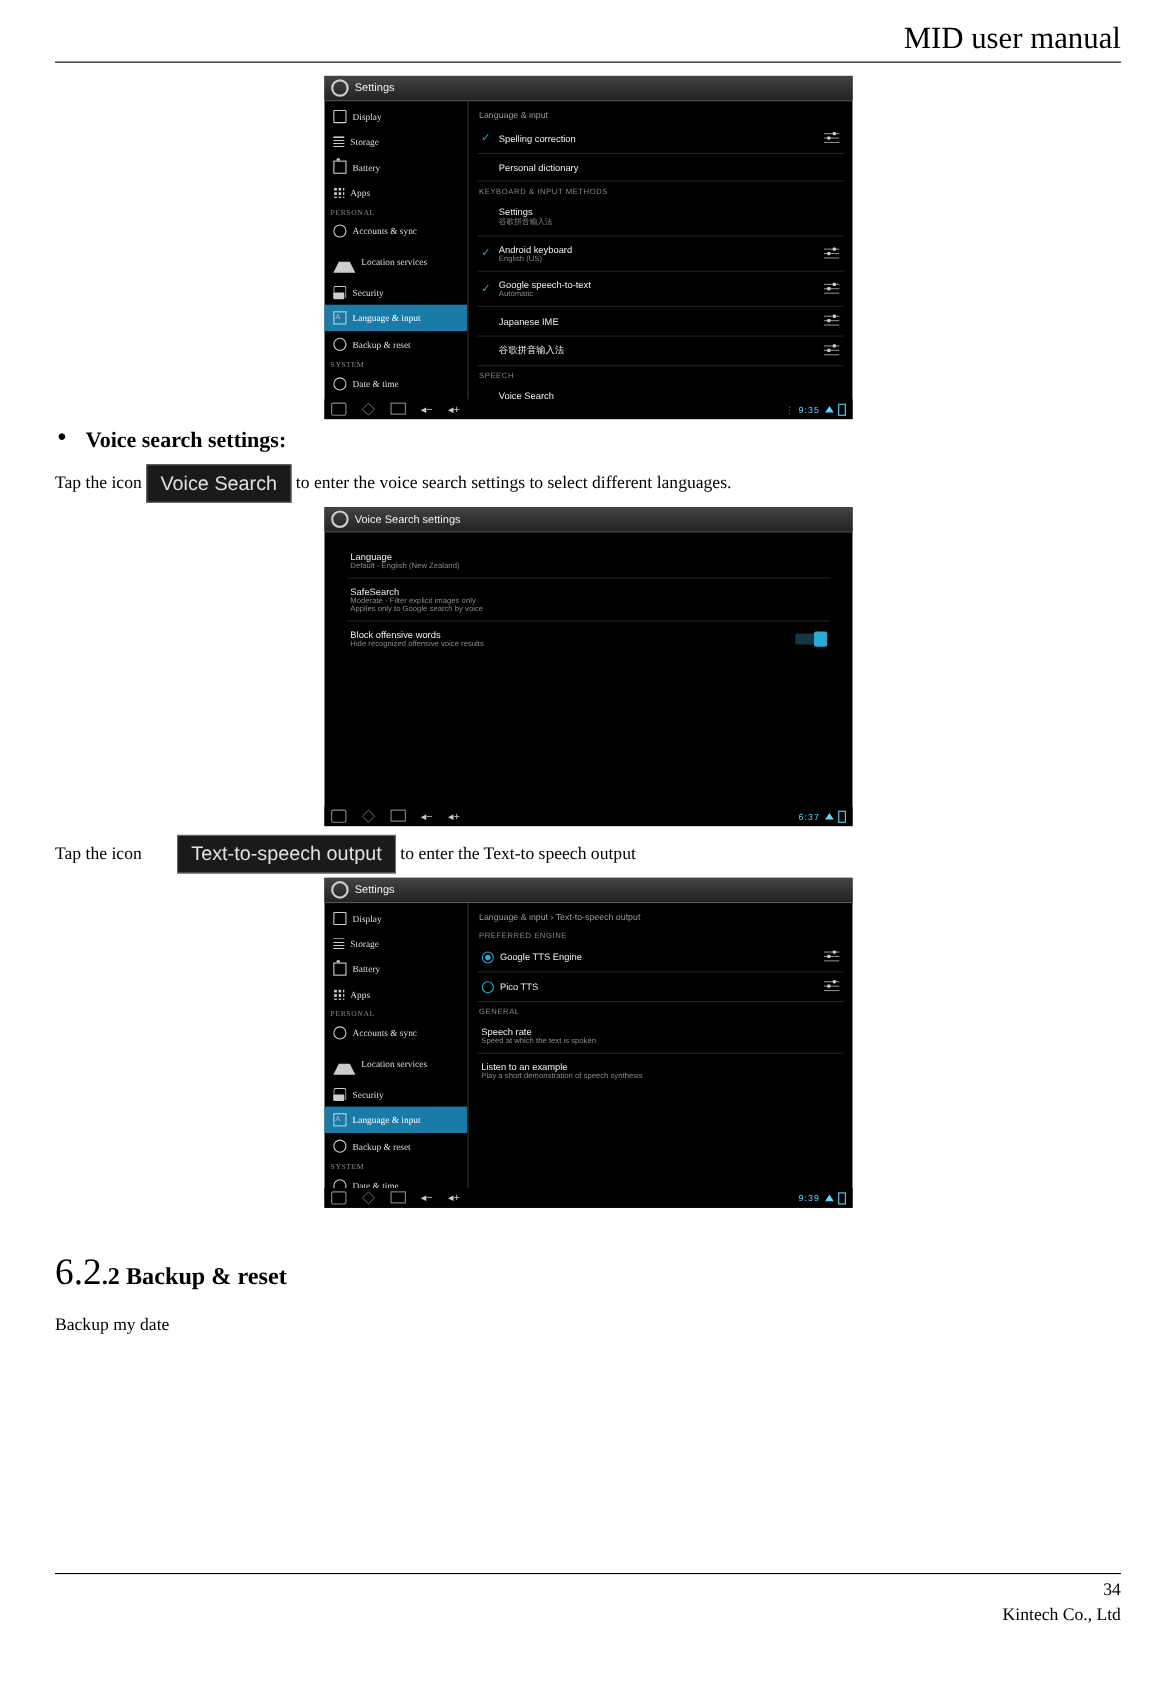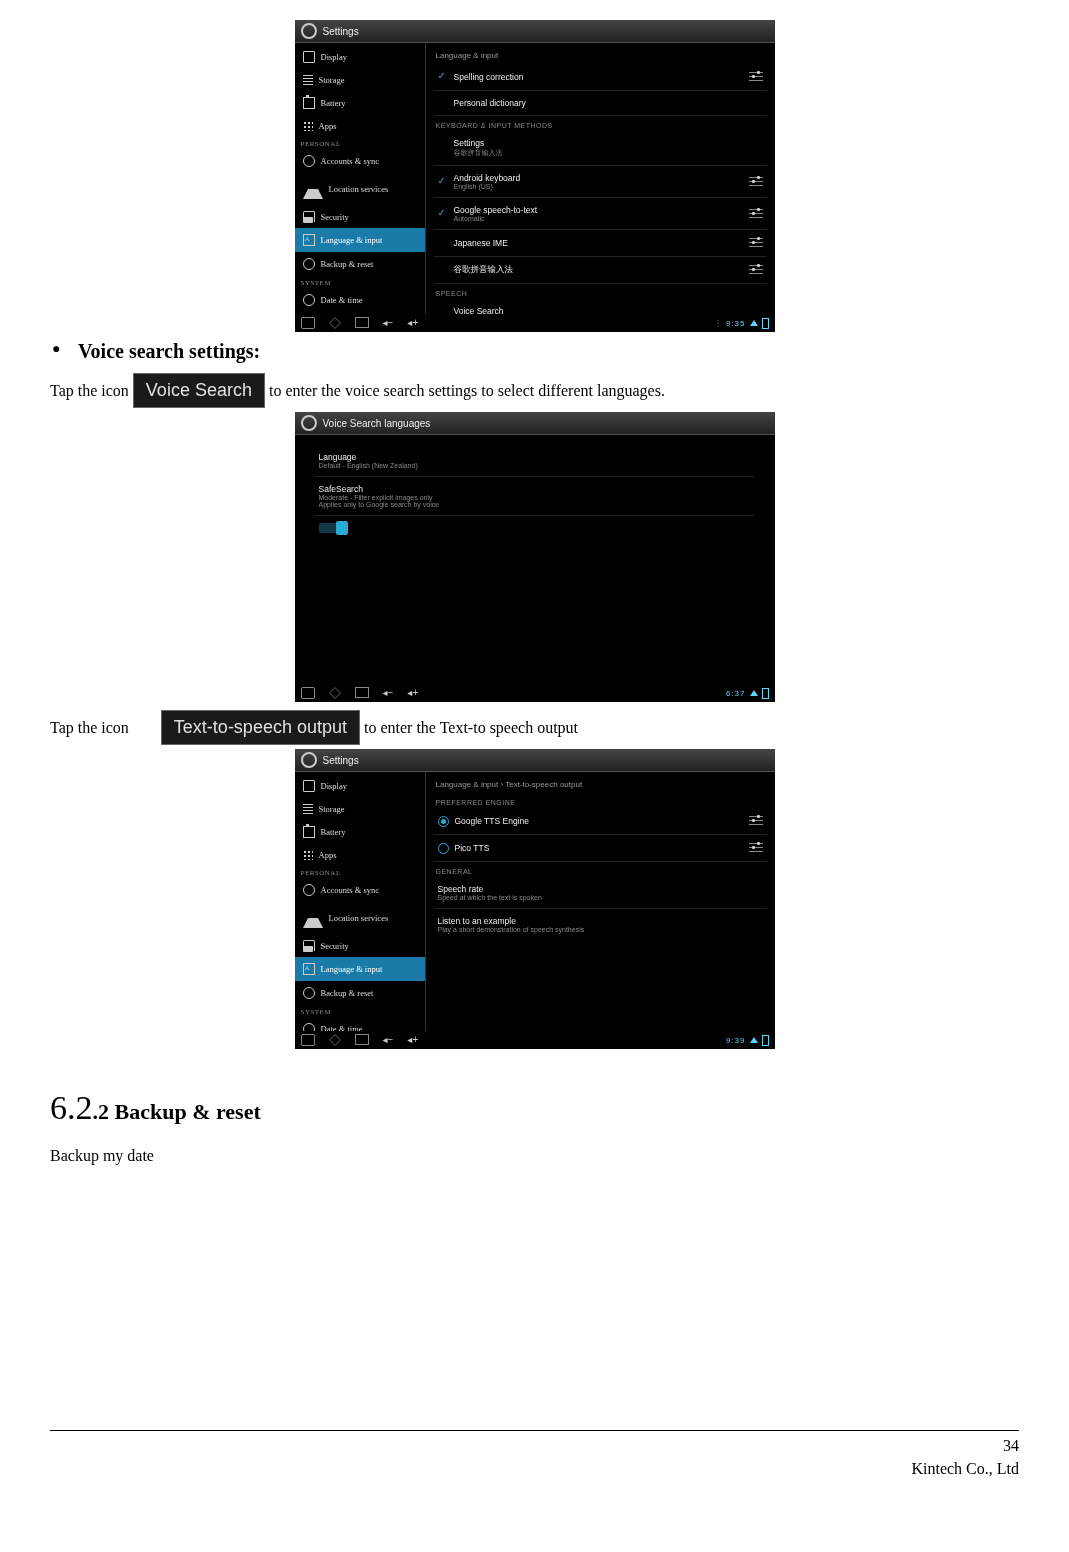--- a/index.html
+++ b/index.html
@@ -216,20 +216,23 @@
   .toggle {
     width: 28px; height: 10px; background:#133844; border-radius:2px; position:relative; flex-shrink:0;
   }
   .toggle::after{content:"";position:absolute;right:-1px;top:-2px;width:12px;height:14px;background:#2aa8d8;border-radius:2px;}
 </style>
 </head>
 <body>
 
 <div class="page">
 
+  <div class="header">
+    <span>MID user manual</span>
+  </div>
 
   <div class="shot shot1">
     <div class="topbar">
       <span class="gear"></span>
       <span>Settings</span>
     </div>
     <div class="panes">
       <div class="sidebar">
         <div class="item">
             <span class="ic ic-disp"></span>
@@ -340,32 +343,33 @@
 
   <p class="body-text">
     <span class="inline">Tap the icon </span>
     <span class="btnlike btn-vs inline">Voice Search</span>
     <span class="inline"> to enter the voice search settings to select different languages.</span>
   </p>
 
   <div class="shot shot2">
     <div class="topbar">
       <span class="gear"></span>
-      <span>Voice Search languages</span>
+      <span>Voice Search settings</span>
     </div>
     <div class="panes">
       <div class="content" style="padding:10px 20px;">
         <div class="row">
           <span class="txt"><span>Language</span><span class="sub">Default - English (New Zealand)</span></span>
         </div>
         <div class="row">
           <span class="txt"><span>SafeSearch</span><span class="sub" style="white-space:pre-line">Moderate - Filter explicit images only
 Applies only to Google search by voice</span></span>
         </div>
         <div class="row norule">
+          <span class="txt"><span>Block offensive words</span><span class="sub">Hide recognized offensive voice results</span></span>
           <span class="toggle"></span>
         </div>
       </div>
     </div>
     <div class="navbar">
       <div class="l">
         <span class="navbtn"></span>
         <span class="navhome"></span>
         <span class="navrec"></span>
         <span class="volbtn">◂−</span>

